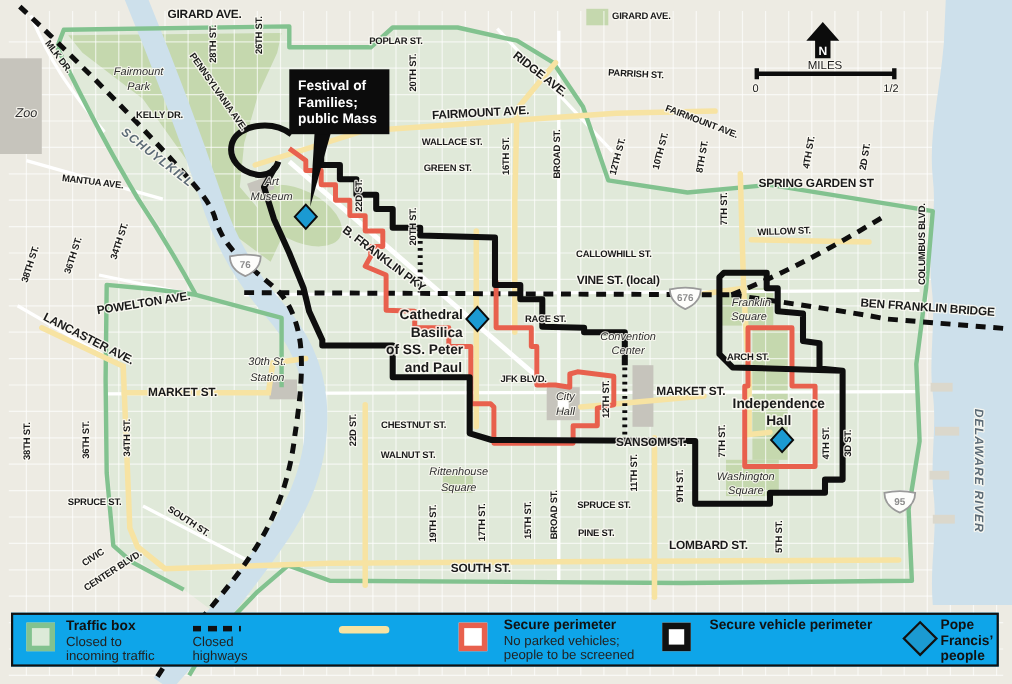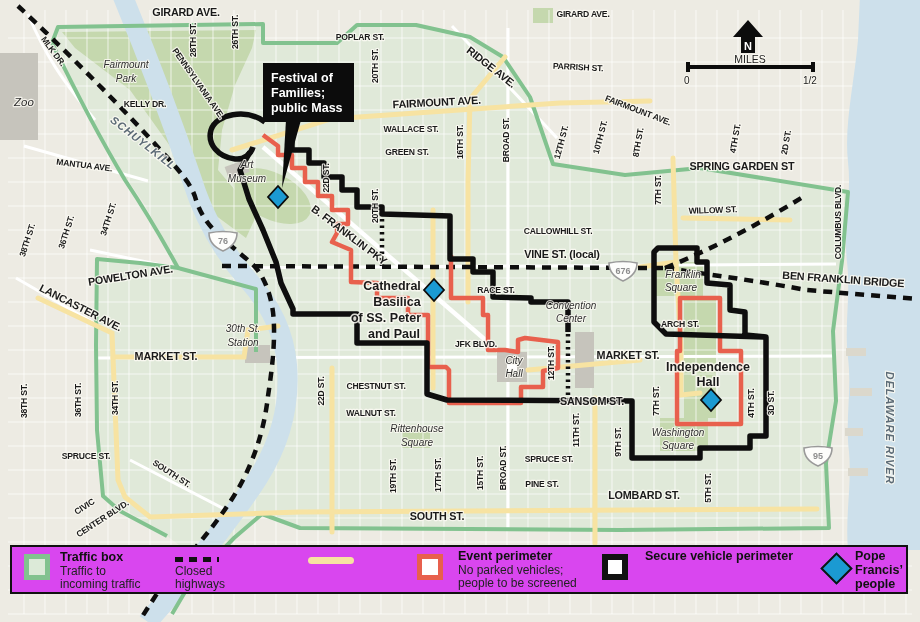--- a/index.html
+++ b/index.html
@@ -20,22 +20,22 @@
   text.p{font-size:10px;font-style:italic;fill:#2e2e2e;stroke-width:2px;}
   text.pz{font-size:11.5px;font-style:italic;fill:#2e2e2e;}
   text.w{font-size:11px;font-style:italic;font-weight:bold;fill:var(--water-label);letter-spacing:1px;}
   text.poi{font-size:12.5px;font-weight:bold;stroke-width:3px;}
   text.callout-line{font-size:12.5px;font-weight:bold;fill:#fff;stroke:none;}
   text.shield-num{font-size:9px;font-weight:bold;fill:#8d8d8d;stroke:none;text-anchor:middle;}
   text.scale-num{font-size:10px;stroke-width:2px;}
   text.compass-n{font-size:11px;font-weight:bold;fill:#fff;stroke:none;text-anchor:middle;}
   text.mid{text-anchor:middle;}
   
-  #legend{position:absolute;left:10px;top:545px;width:894px;height:45px;
-          background:#d946ef;border:2.5px solid #111;}
+  #legend{position:absolute;left:10px;top:557px;width:894px;height:45px;
+          background:#0ea5e9;border:2.5px solid #111;}
   .lg-item{position:absolute;top:0;}
   .lg-title{font-size:12.5px;font-weight:bold;color:#111;line-height:1.1;white-space:pre-line;}
   .lg-desc{font-size:12px;color:#222;line-height:1.12;white-space:pre-line;}
   .sw-box{width:26px;height:26px;box-sizing:border-box;}
   .sw-green{border:5px solid var(--green-line);background:#dcead8;}
   .sw-red{border:5px solid var(--red-line);background:#fff;}
   .sw-black{border:6px solid #111;background:#fff;}
   .sw-dash{width:44px;height:5px;
      background:repeating-linear-gradient(90deg,#111 0 8px,transparent 8px 14px);}
   .sw-pill{width:46px;height:7px;border-radius:4px;background:var(--yellow-road);}
@@ -343,38 +343,38 @@
   </g>
 </svg>
 
 
 <div id="legend">
   <div class="lg-item" style="left:12px;top:7px">
         <div class="sw-box sw-green"></div>
       </div>
   <div class="lg-item" style="left:48px;top:4px">
     <div class="lg-title">Traffic box</div>
-    <div class="lg-desc">Traffic to
+    <div class="lg-desc">Closed to
 incoming traffic</div>
   </div>
   <div class="lg-item" style="left:163px;top:10px">
         <div class="sw-dash"></div>
       </div>
   <div class="lg-item" style="left:163px;top:18px">
     <div class="lg-desc">Closed
 highways</div>
   </div>
   <div class="lg-item" style="left:296px;top:10px">
         <div class="sw-pill"></div>
       </div>
   <div class="lg-item" style="left:405px;top:7px">
         <div class="sw-box sw-red"></div>
       </div>
   <div class="lg-item" style="left:446px;top:3px">
-    <div class="lg-title">Event perimeter</div>
+    <div class="lg-title">Secure perimeter</div>
     <div class="lg-desc">No parked vehicles;
 people to be screened</div>
   </div>
   <div class="lg-item" style="left:590px;top:7px">
         <div class="sw-box sw-black"></div>
       </div>
   <div class="lg-item" style="left:633px;top:3px">
     <div class="lg-title">Secure vehicle perimeter</div>
   </div>
   <div class="lg-item" style="left:813px;top:10px">

